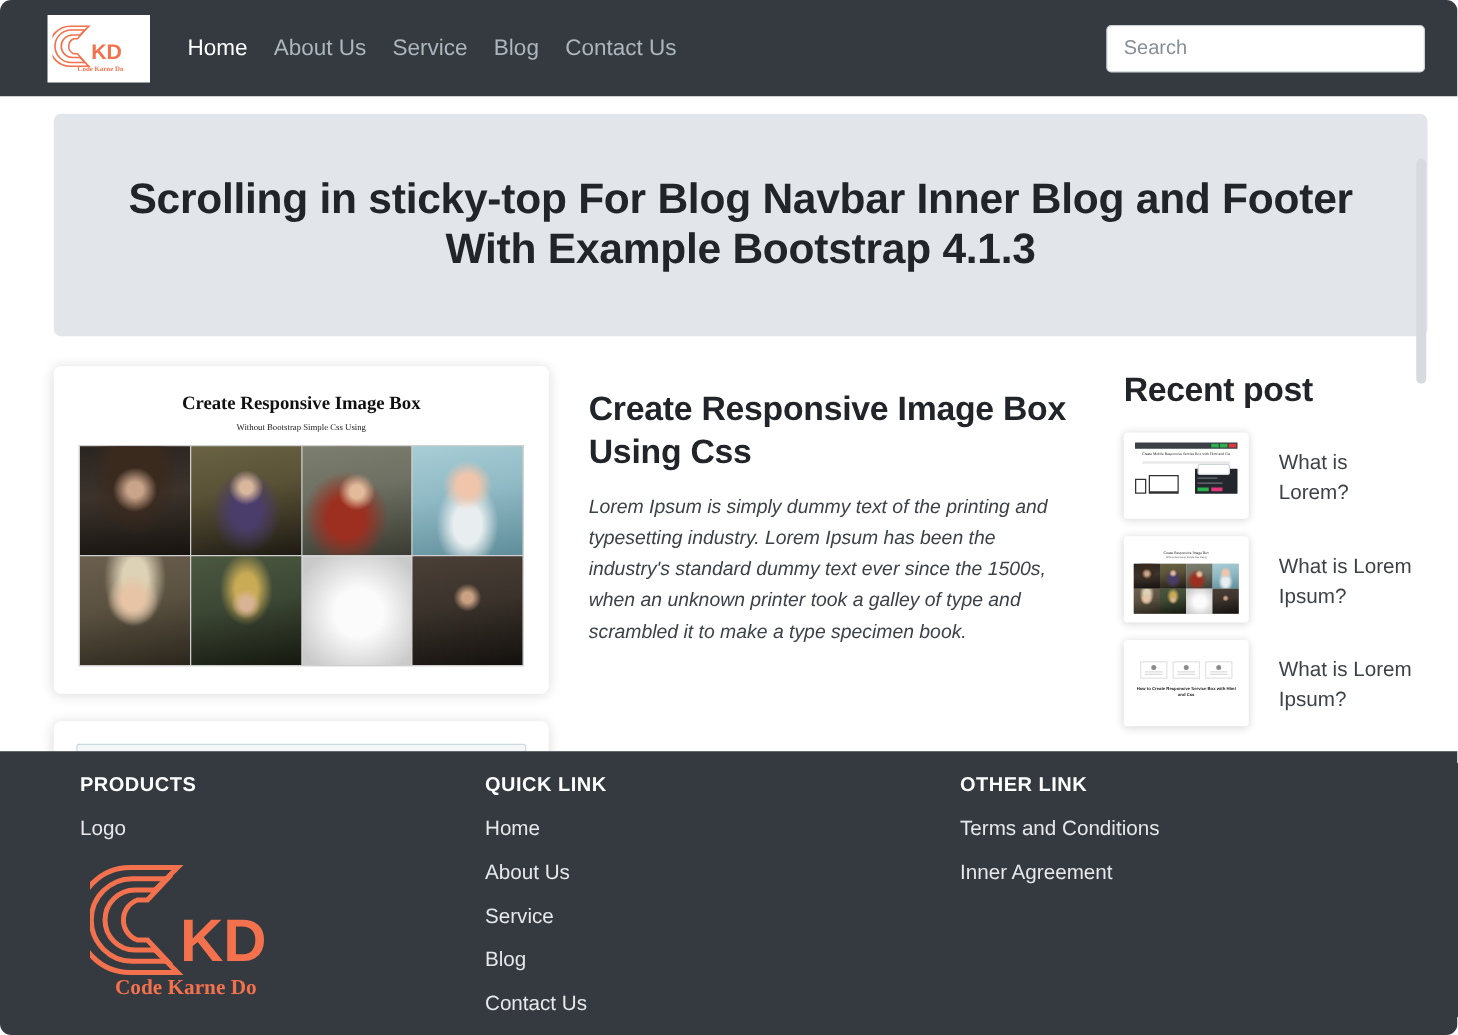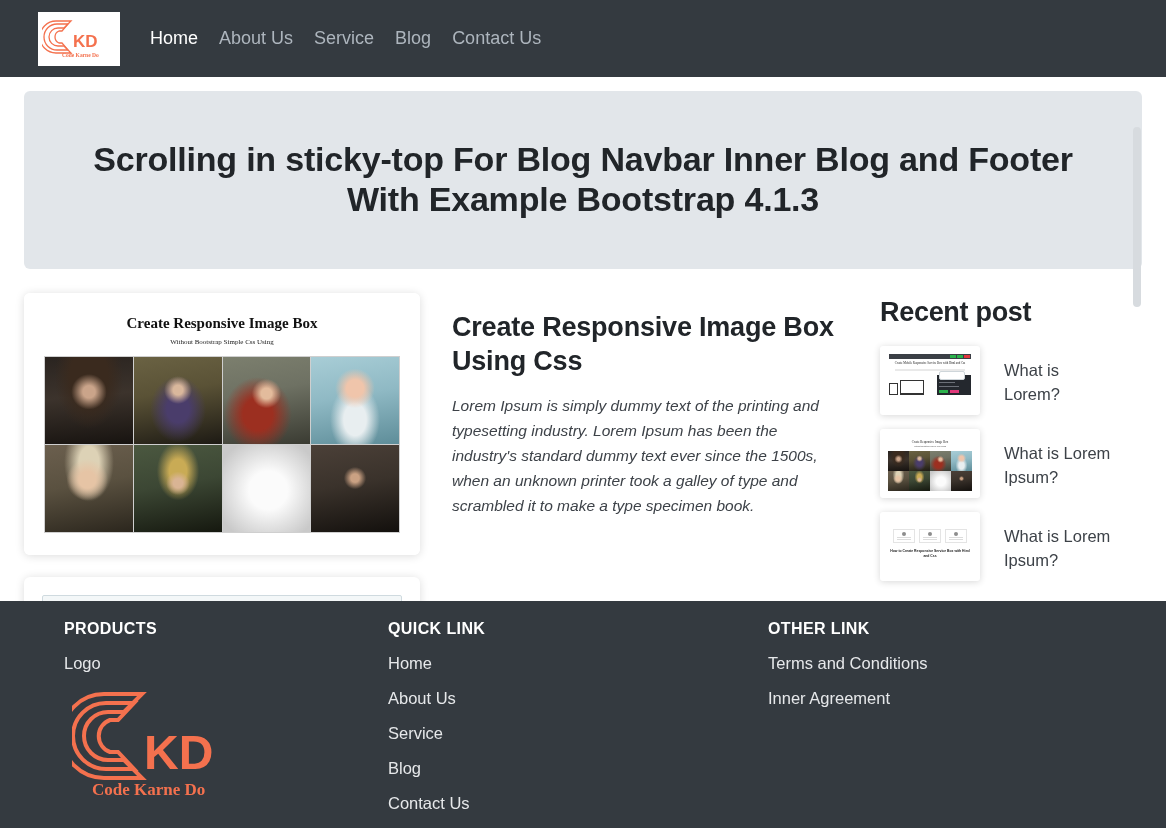--- a/index.html
+++ b/index.html
@@ -4,21 +4,21 @@
 <title>Blog Page</title>
 <style>
   * { box-sizing: border-box; }
   html, body {
     margin: 0; padding: 0;
     width: 1166px; height: 828px;
     overflow: hidden;
     background: #ffffff;
     font-family: "Liberation Sans", sans-serif;
   }
-  .page { position: relative; width: 1166px; height: 828px; overflow: hidden; }
+  .page { position: relative; width: 1166px; height: 828px; overflow: hidden; border-radius: 9px; }
 
   
   .navbar {
     position: absolute; top: 0; left: 0;
     width: 1166px; height: 77px;
     background: #343a40;
     display: flex; align-items: center;
     padding: 0 24px;
     z-index: 50;
   }
@@ -56,20 +56,21 @@
     outline: none;
   }
   .search-input::placeholder { color: #868e96; }
 
   
   .content-area {
     position: absolute; top: 77px; left: 0;
     width: 1166px; height: 751px;
     background: #ffffff;
     overflow: hidden;
+    padding-left: 19px;
   }
   .hero {
     margin: 14px 24px 0 24px;
     background: #e2e6ea;
     border-radius: 6px;
     height: 178px;
     display: flex; align-items: center; justify-content: center;
     padding: 0 30px;
   }
   .hero-title {
@@ -323,20 +324,23 @@
         <a class="nav-link">Service</a>
       </li>
       <li>
         <a class="nav-link">Blog</a>
       </li>
       <li>
         <a class="nav-link">Contact Us</a>
       </li>
     </ul>
 
+    <div class="search-wrap">
+      <input class="search-input" type="text" placeholder="Search" style="">
+    </div>
   </nav>
 
   <div class="content-area">
 
     <div class="hero">
       <h1 class="hero-title">Scrolling in sticky-top For Blog Navbar Inner Blog and Footer With Example Bootstrap 4.1.3</h1>
     </div>
     <div class="fake-scrollbar"></div>
 
     <div class="main-grid">

